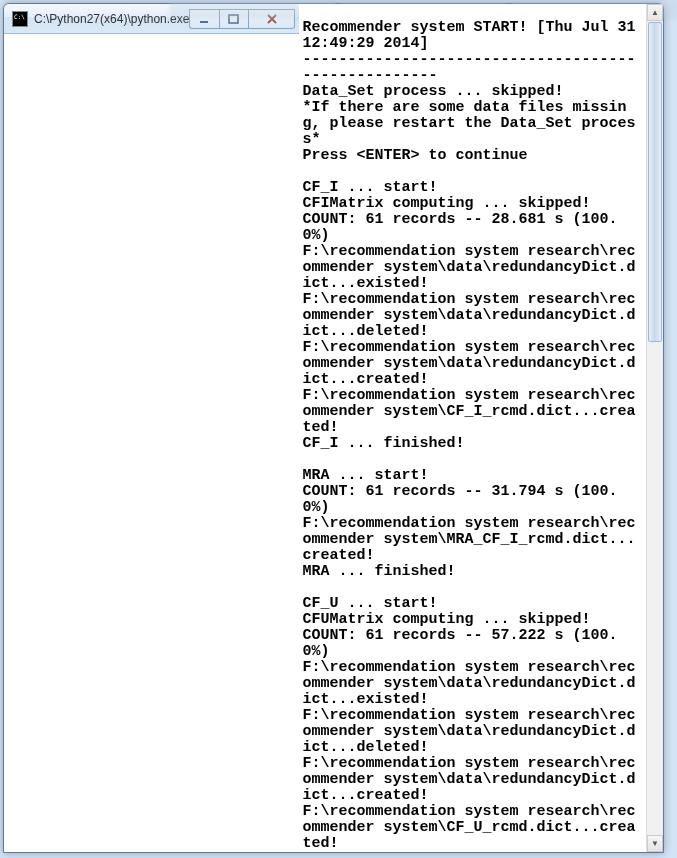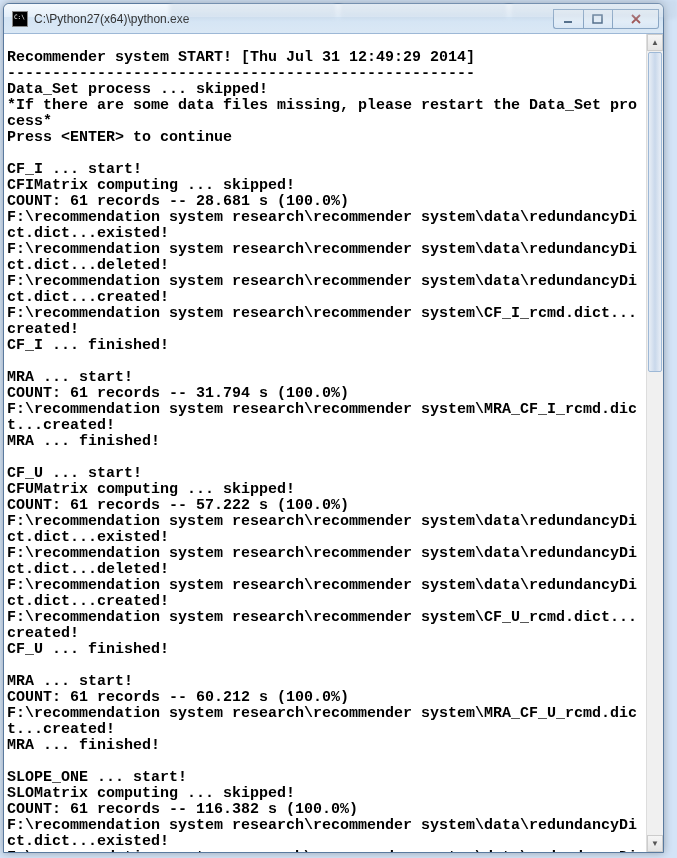--- a/index.html
+++ b/index.html
@@ -12,21 +12,21 @@
     }
     .window {
       width: 661px;
       height: 850px;
       margin: 3px 8px 3px 3px;
       background: #fff;
       border: 1px solid #5a7a9e;
       border-radius: 6px 6px 0 0;
       box-shadow: 0 0 8px rgba(0,0,0,0.3);
       display: flex;
-      flex-direction: column;
+      flex-direction: row;
     }
     .titlebar {
       height: 30px;
       background: linear-gradient(to bottom, #f5f9fd 0%, #e3eef9 45%, #d4e4f4 46%, #dae8f5 100%);
       border-bottom: 1px solid #9db8d6;
       border-radius: 6px 6px 0 0;
       display: flex;
       align-items: center;
       padding: 0 4px;
     }

